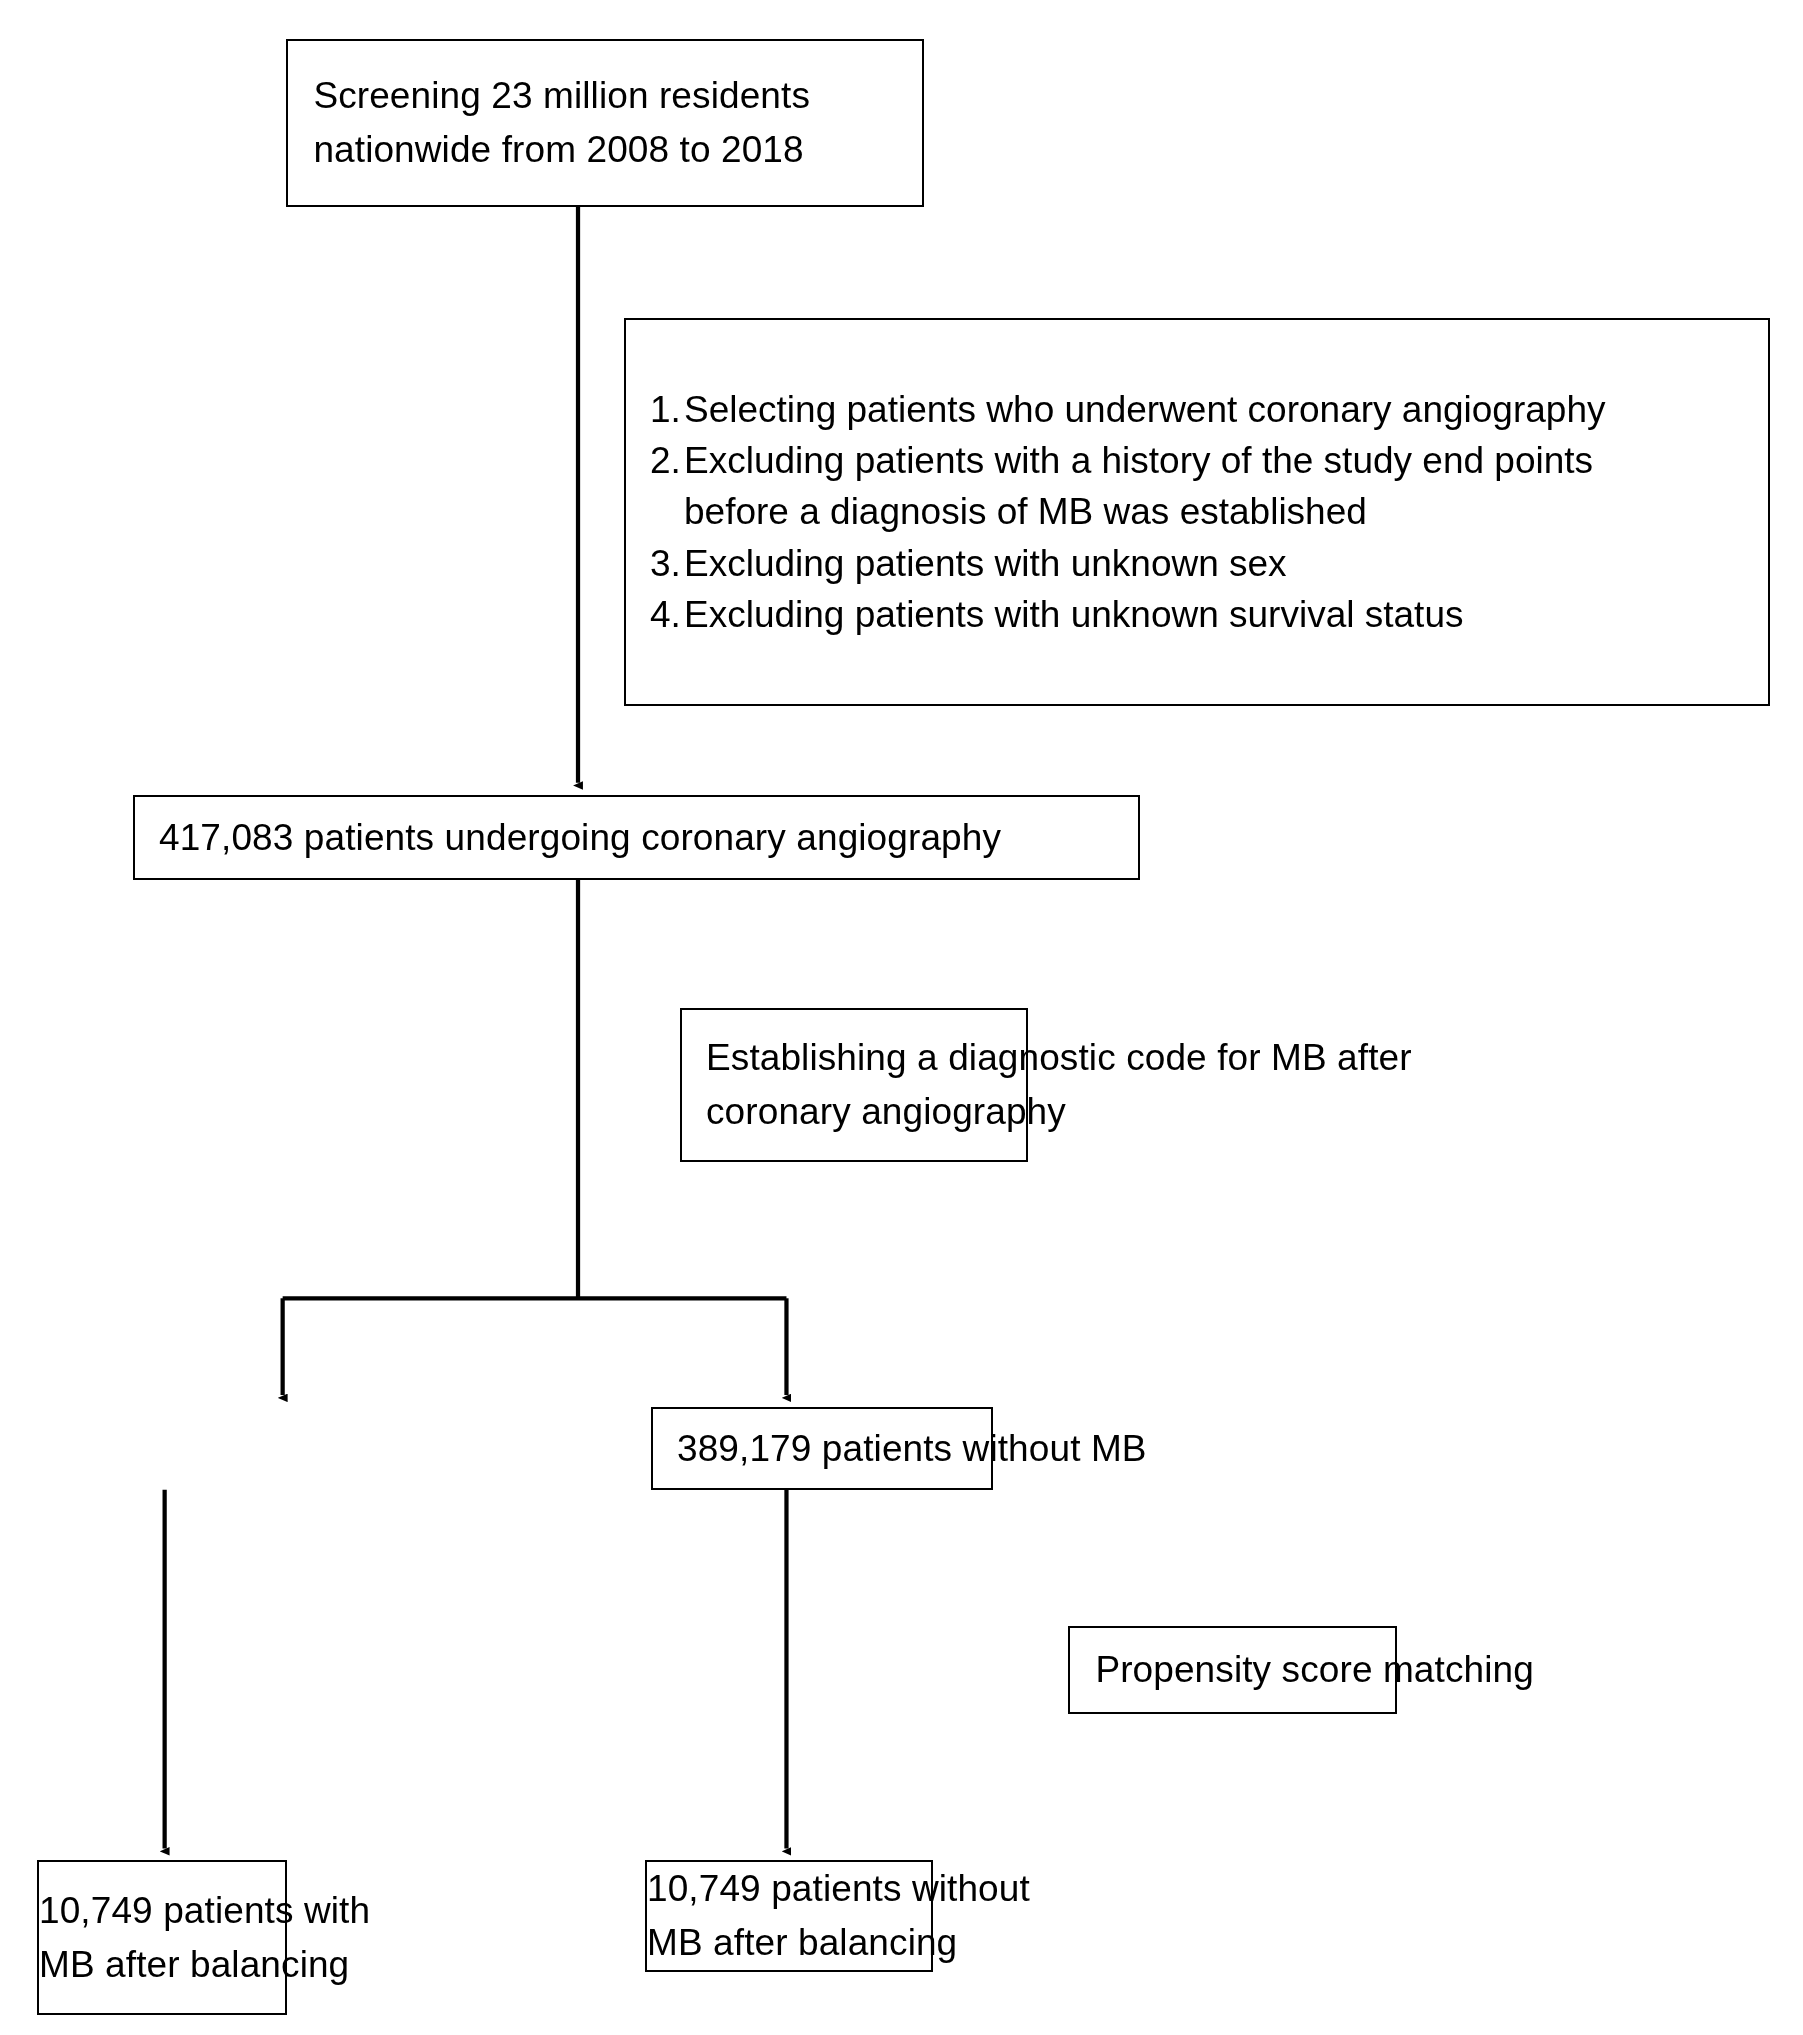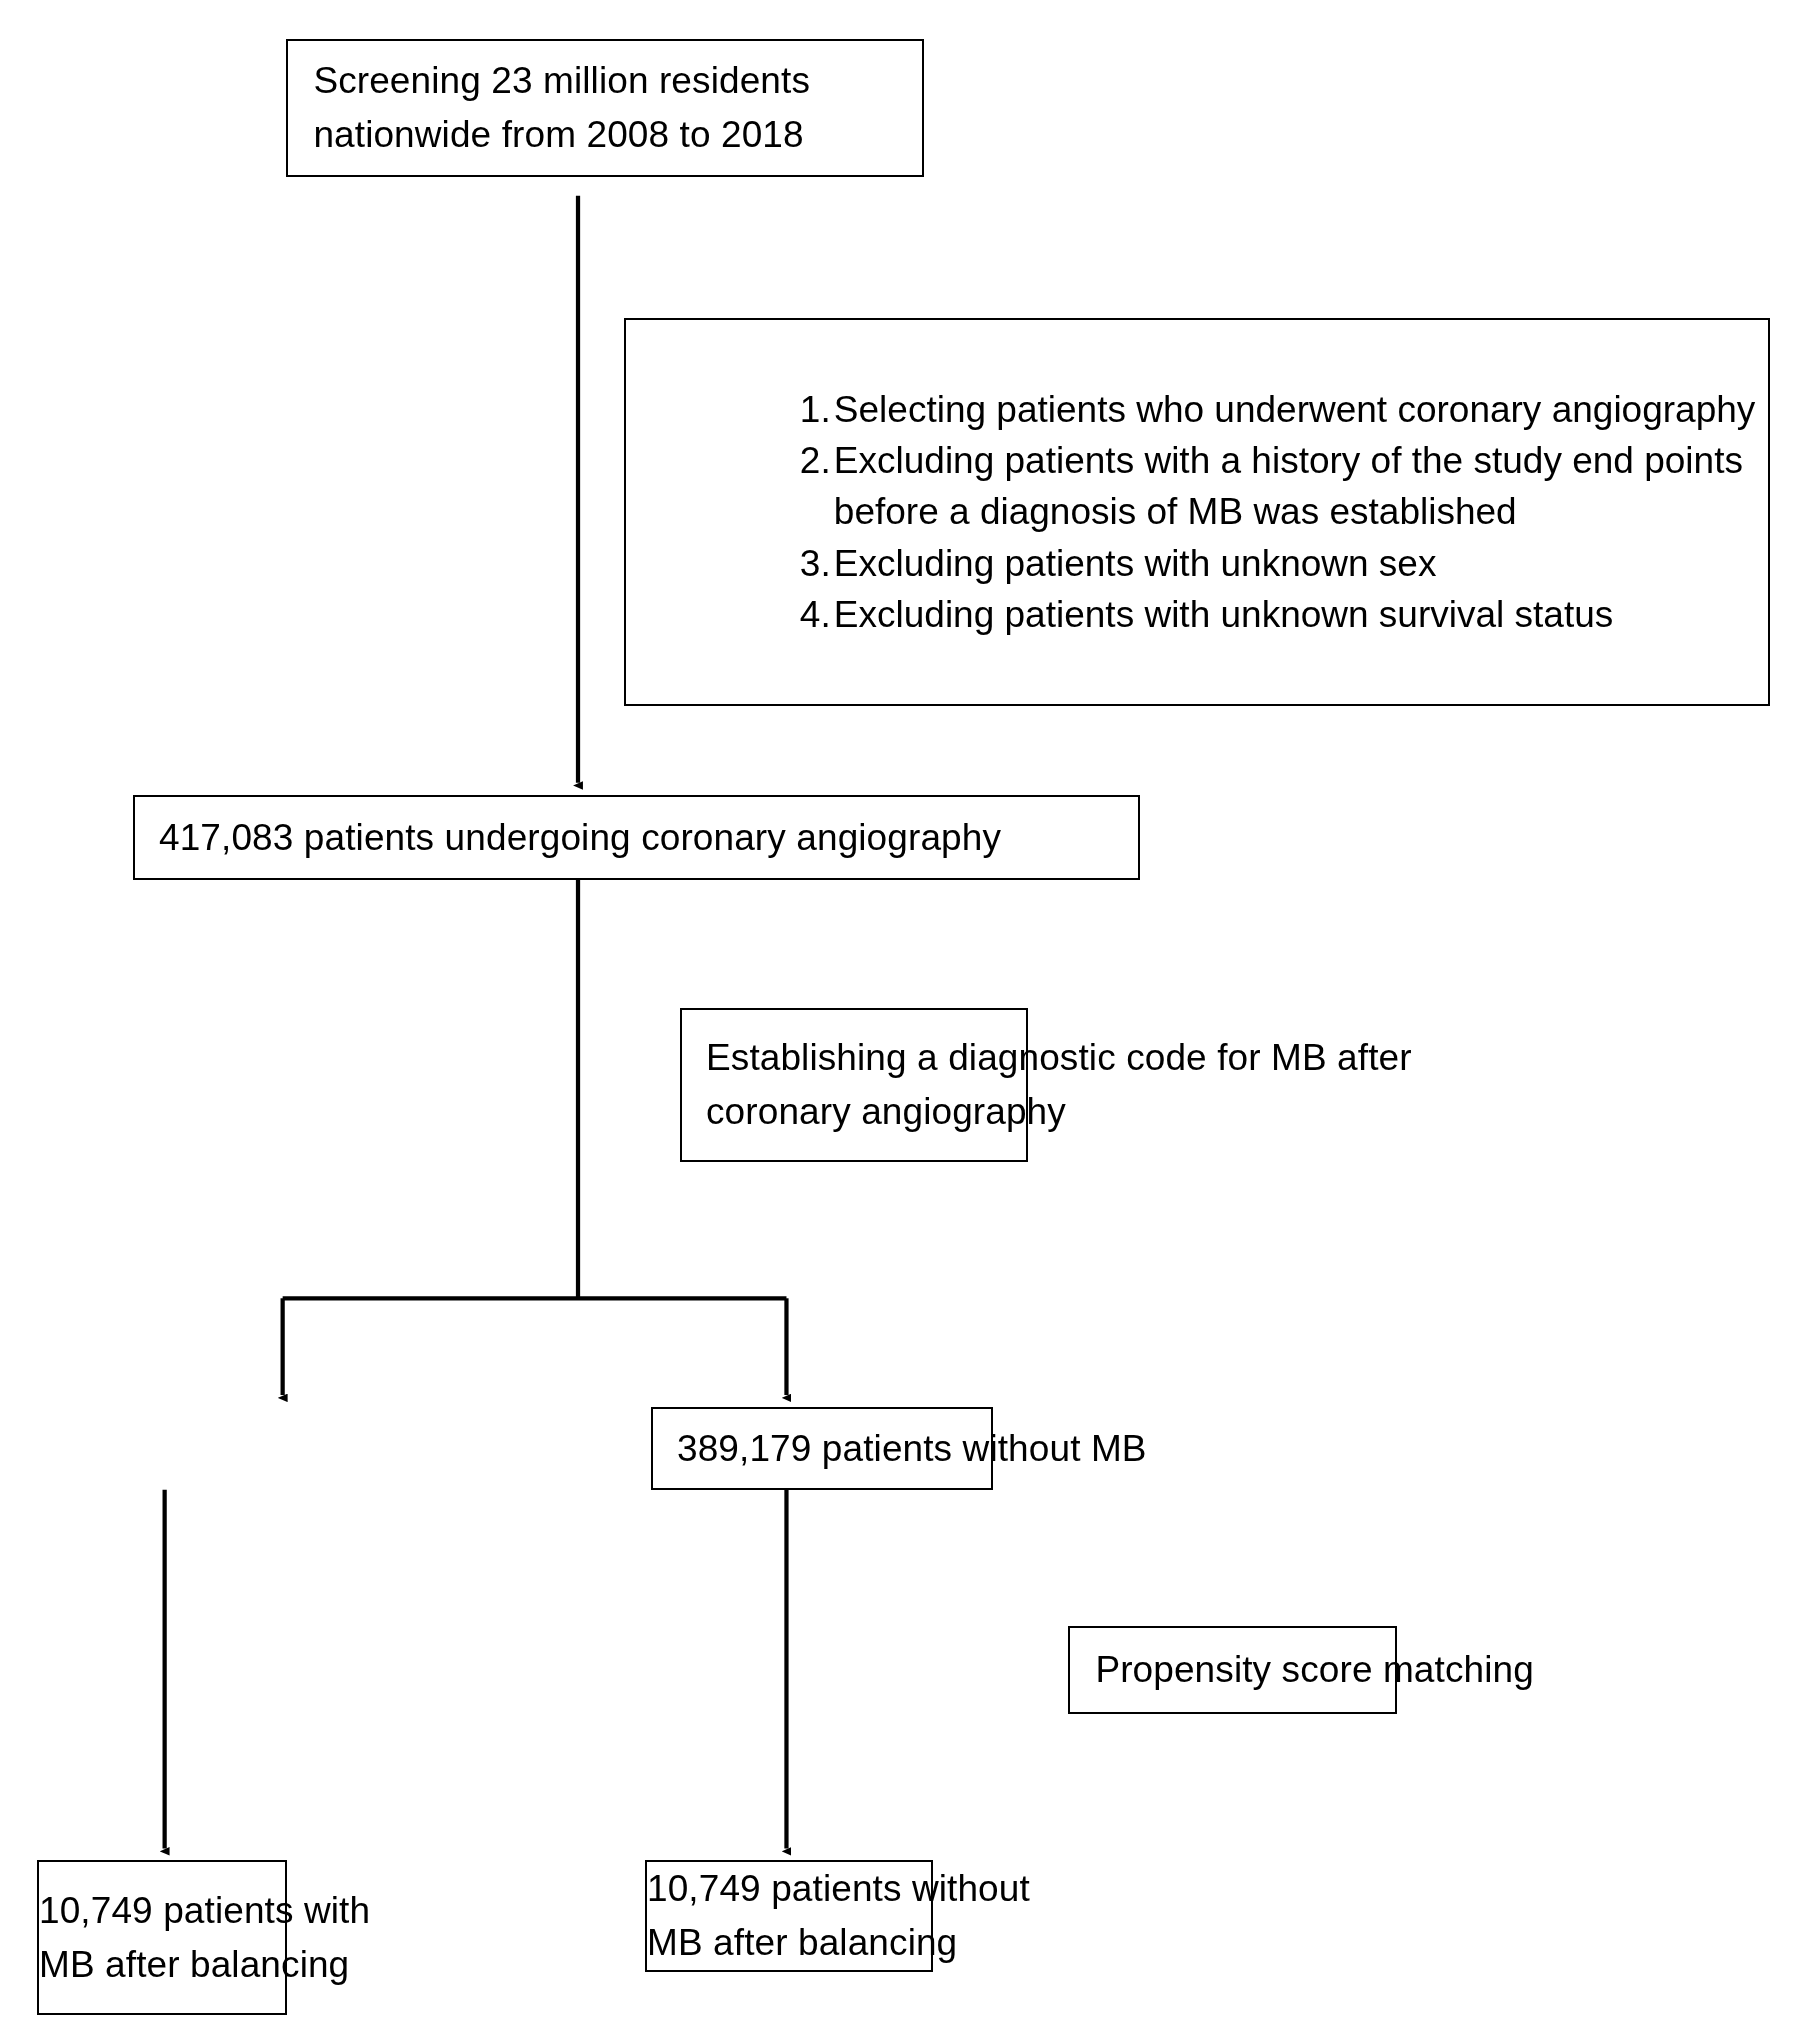--- a/index.html
+++ b/index.html
@@ -41,29 +41,28 @@
     white-space: pre;
     font-size: 37px;
     line-height: 1.45;
     letter-spacing: 0.1px;
   }
   .node.centered .line { text-align: center; }
   .node.padded { padding-left: 25.4px; padding-right: 17px; }
 
   
   #node-screening {
-    left: 286px;  top: 39px;  width: 638px;  height: 138px;
+    left: 286px;  top: 39px;  width: 638px;  height: 168px;
     padding-right: 12.7px;
   }
   
   #node-criteria {
     left: 624px; top: 318px; width: 1146px; height: 388px;
     padding-left: 24px; padding-right: 12.7px;
     justify-content: center;
-    align-items: flex-end;
   }
   #node-criteria .list { margin: 0; padding: 0; list-style: none; }
   #node-criteria .list li {
     display: block;
     font-size: 37px;
     line-height: 1.38;
     white-space: pre;
   }
   #node-criteria .list li .num { display: inline-block; width: 34px; }
   #node-criteria .list li.cont { padding-left: 34px; }

